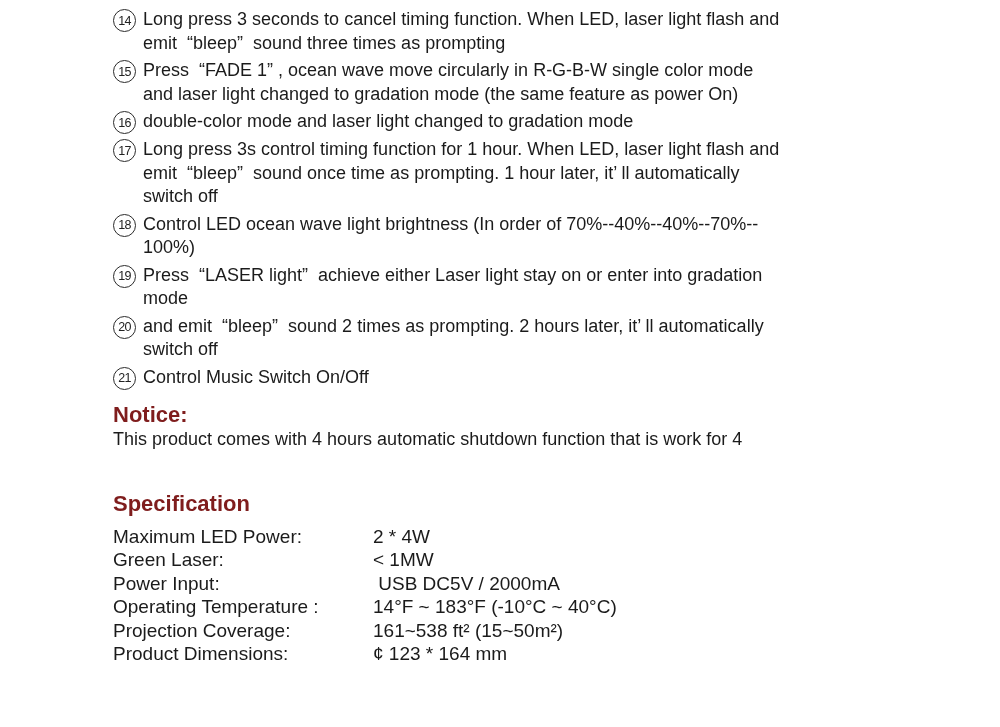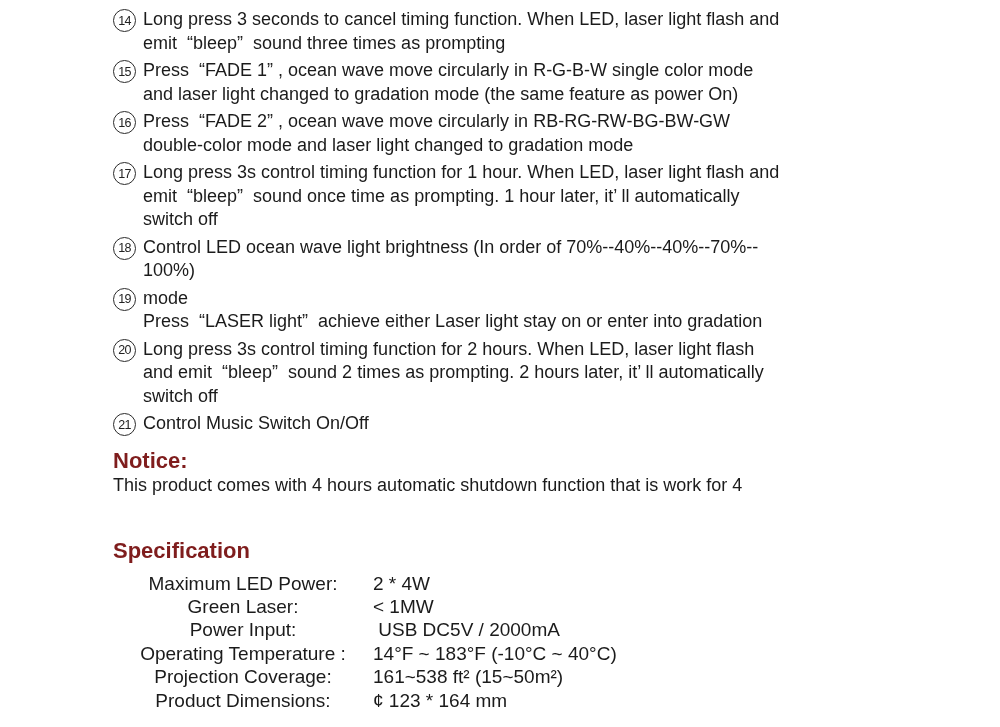--- a/index.html
+++ b/index.html
@@ -64,21 +64,20 @@
   
   .spec-row {
     display: flex;
     font-size: 19px;
     line-height: 23.4px;
   }
   .spec-label {
     width: 260px;
     flex-shrink: 0;
     white-space: pre;
-    text-align: center;
   }
   .spec-value { white-space: pre; }
 </style>
 </head>
 <body>
 
 <div class="page">
 
   <div>
       <div class="item">
@@ -91,21 +90,20 @@
       <div class="item">
         <div class="marker">15</div>
         <div class="lines">
           <div class="line">Press  “FADE 1” , ocean wave move circularly in R-G-B-W single color mode</div>
           <div class="line">and laser light changed to gradation mode (the same feature as power On)</div>
         </div>
       </div>
       <div class="item">
         <div class="marker">16</div>
         <div class="lines">
-          <div class="line">Press  “FADE 2” , ocean wave move circularly in RB-RG-RW-BG-BW-GW</div>
           <div class="line">double-color mode and laser light changed to gradation mode</div>
         </div>
       </div>
       <div class="item">
         <div class="marker">17</div>
         <div class="lines">
           <div class="line">Long press 3s control timing function for 1 hour. When LED, laser light flash and</div>
           <div class="line">emit  “bleep”  sound once time as prompting. 1 hour later, it’ ll automatically</div>
           <div class="line">switch off</div>
         </div>
@@ -113,28 +111,27 @@
       <div class="item">
         <div class="marker">18</div>
         <div class="lines">
           <div class="line">Control LED ocean wave light brightness (In order of 70%--40%--40%--70%--</div>
           <div class="line">100%)</div>
         </div>
       </div>
       <div class="item">
         <div class="marker">19</div>
         <div class="lines">
+          <div class="line">Press  “LASER light”  achieve either Laser light stay on or enter into gradation</div>
           <div class="line">mode</div>
-          <div class="line">Press  “LASER light”  achieve either Laser light stay on or enter into gradation</div>
         </div>
       </div>
       <div class="item">
         <div class="marker">20</div>
         <div class="lines">
-          <div class="line">Long press 3s control timing function for 2 hours. When LED, laser light flash</div>
           <div class="line">and emit  “bleep”  sound 2 times as prompting. 2 hours later, it’ ll automatically</div>
           <div class="line">switch off</div>
         </div>
       </div>
       <div class="item">
         <div class="marker">21</div>
         <div class="lines">
           <div class="line">Control Music Switch On/Off</div>
         </div>
       </div>

